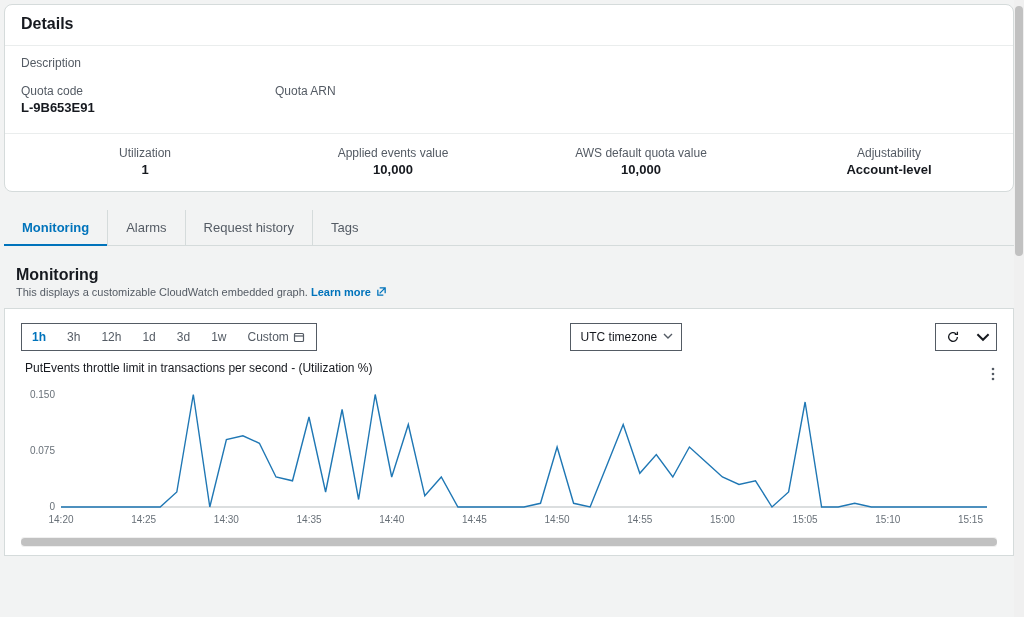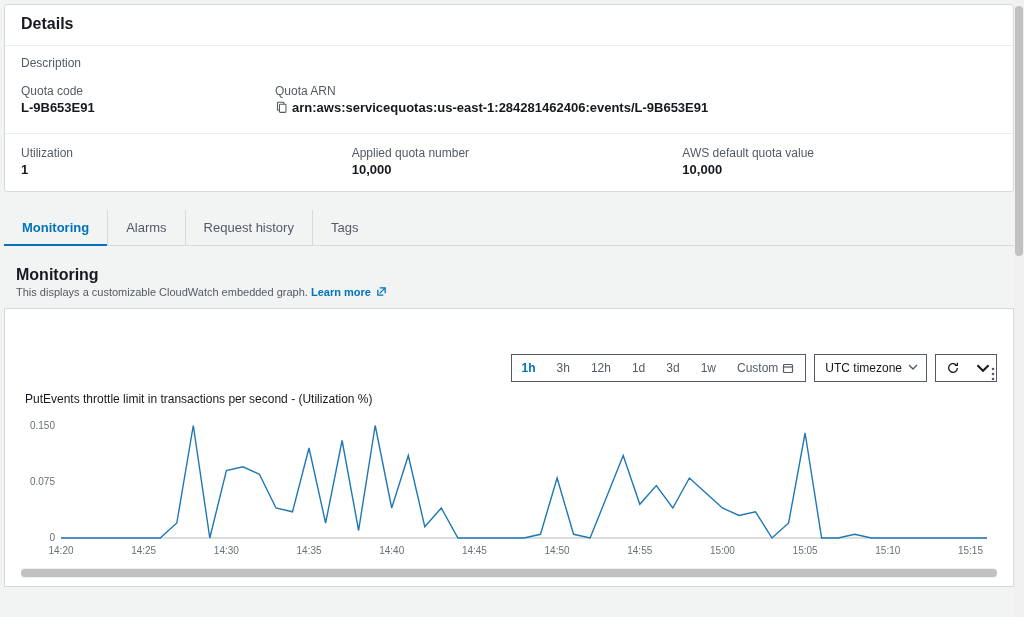--- a/index.html
+++ b/index.html
@@ -1,45 +1,45 @@
 <!DOCTYPE html>
 <html><head>
 <meta charset="utf-8">
 <style>
   * { box-sizing: border-box; margin: 0; padding: 0; }
   html, body { width: 1024px; height: 617px; font-family: "Amazon Ember", "Helvetica Neue", Arial, sans-serif; font-size: 13px; color: #16191f; background: #f2f3f3; overflow: hidden; }
   .panel { background: #fff; border: 1px solid #d5dbdb; }
   
-  #details-panel { margin: 4px 10px 8px 4px; border-radius: 3px; }
+  #details-panel { margin: 4px 10px 8px 4px; border-radius: 8px; }
   #details-header { padding: 10px 16px 6px 16px; font-size: 16px; font-weight: 700; }
   #details-sep { border: none; border-top: 1px solid #eaeded; margin: 6px 0 0 0; }
   .det-section { padding: 10px 16px 0 16px; }
   .det-label { font-size: 12px; color: #545b64; margin-bottom: 2px; }
   .det-value { font-size: 13px; font-weight: 700; color: #16191f; }
   .det-cell { flex: 1 1 0; }
   .copy-icon { display: inline-block; width: 13px; height: 13px; vertical-align: -2px; margin-right: 4px; }
-  #details-bottom { display: flex; padding: 12px 0 14px 16px; }
+  #details-bottom { display: flex; padding: 12px 0 14px 16px; text-align: center; }
   
   #arn-row { display:flex; padding: 0 32px 8px 16px; }
   #arn-row .left { width: 254px; }
   #arn-row .right { flex:1; }
   
   #tabs-bar { margin: 18px 10px 0 4px; display: flex; border-bottom: 1px solid #d5dbdb; background: #f2f3f3; }
   .tab { padding: 10px 18px 10px 18px; font-size: 13px; color: #545b64; cursor: pointer; border-right: 1px solid #d5dbdb; position: relative; }
   .tab:last-child { border-right: none; }
   .tab.active { color: #0073bb; font-weight: 700; }
   .tab.active::after { content: ""; position: absolute; left: 0; right: 0; bottom: -1px; height: 2px; background: #0073bb; }
   
   #mon-heading { font-size: 16px; font-weight: 700; padding: 20px 16px 2px 16px; }
   #mon-sub { font-size: 11px; color: #545b64; padding: 0 4px 10px 16px; }
   #mon-learn { color: #0073bb; font-weight: 700; text-decoration: none; }
   .ext-icon { display:inline-block; width:11px; height:11px; vertical-align:-1px; margin-left:2px; }
   #mon-panel { margin: 0 10px 4px 4px; background:#fff; border: 1px solid #d5dbdb; padding: 14px 16px 8px 16px; position: relative; }
   
-  #mon-toolbar { display:flex; justify-content:flex-end; gap:8px; margin-bottom:10px;margin-top:31px; }
+  #mon-toolbar { display:flex; justify-content:space-between; gap:8px; margin-bottom:10px; }
   .btn { border:1px solid #545b64; background:#fff; height:28px; font-size:12px; color:#16191f; display:inline-flex; align-items:center; justify-content:center; padding:0 10px; cursor:pointer; }
   .btn svg { width:14px; height:14px; }
   #time-range-group { display:inline-flex; border:1px solid #545b64; height:28px; }
   .tr-item { font-size:12px; color:#545b64; padding:0 10px; display:inline-flex; align-items:center; cursor:pointer; border-right:1px solid transparent; }
   .tr-item.active { color:#0073bb; font-weight:700; }
   .tr-custom svg { width:12px; height:12px; margin-left:4px; }
   #tz-select { border:1px solid #545b64; height:28px; font-size:12px; padding:0 24px 0 10px; display:inline-flex; align-items:center; cursor:pointer; position:relative; }
   #tz-select .caret { position:absolute; right:8px; top:50%; transform:translateY(-50%); }
   #refresh-group { display:inline-flex; }
   #refresh-group .btn { border-right:none; }
@@ -68,45 +68,41 @@
     <div class="det-label">Description</div>
   </div>
 
   <div id="arn-row" style="margin-top:14px;">
     <div class="left">
       <div class="det-label">Quota code</div>
       <div class="det-value">L-9B653E91</div>
     </div>
     <div class="right">
       <div class="det-label">Quota ARN</div>
-      <div class="det-value">
-        <span class="copy-icon">
-          <svg viewBox="0 0 16 16">
-              <rect x="3" y="1.5" width="8" height="10" rx="1" fill="none" stroke="#545b64" stroke-width="1.3"></rect>
-              <rect x="5.5" y="4" width="8" height="10" rx="1" fill="#fff" stroke="#545b64" stroke-width="1.3"></rect>
-            </svg>
-        </span><span>arn:aws:servicequotas:us-east-1:284281462406:events/L-9B653E91</span>
-      </div>
     </div>
   </div>
 
   <hr style="border:none;border-top:1px solid #eaeded; margin:10px 0 0 0;">
 
   <div id="details-bottom">
     <div class="det-cell">
       <div class="det-label">Utilization</div>
       <div class="det-value">1</div>
     </div>
     <div class="det-cell">
-      <div class="det-label">Applied quota number</div>
+      <div class="det-label">Applied events value</div>
       <div class="det-value">10,000</div>
     </div>
     <div class="det-cell">
       <div class="det-label">AWS default quota value</div>
       <div class="det-value">10,000</div>
+    </div>
+    <div class="det-cell">
+      <div class="det-label">Adjustability</div>
+      <div class="det-value">Account-level</div>
     </div>
   </div>
 </div>
 
 <div id="tabs-bar">
     <div class="tab active">Monitoring</div>
     <div class="tab">Alarms</div>
     <div class="tab">Request history</div>
     <div class="tab">Tags</div>
   </div>

